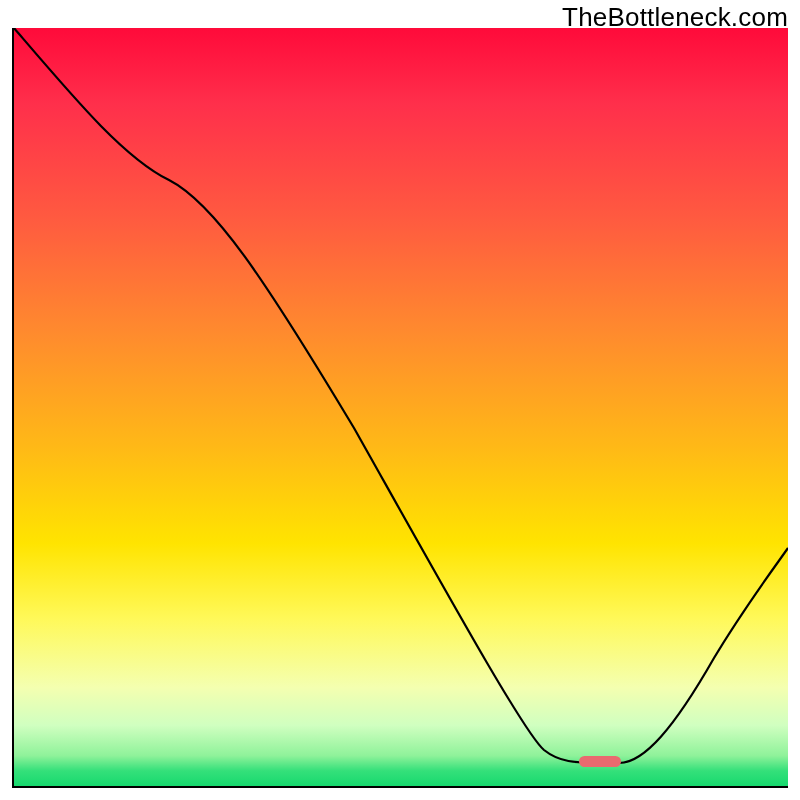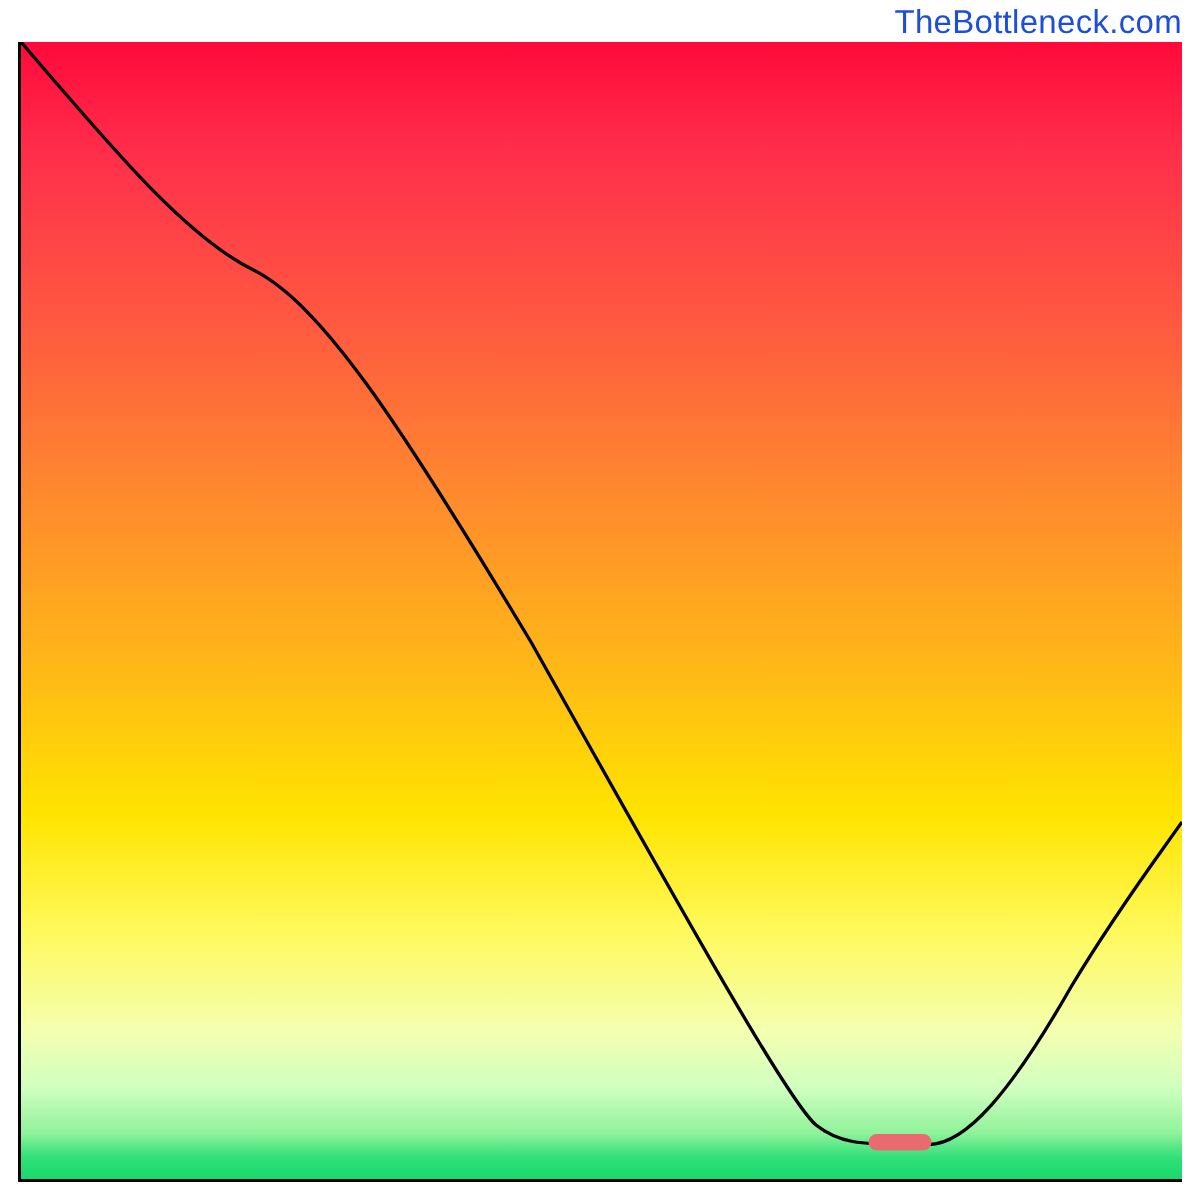--- a/index.html
+++ b/index.html
@@ -7,22 +7,22 @@
     padding: 0;
     width: 800px;
     height: 800px;
     background: #ffffff;
     font-family: Arial, Helvetica, sans-serif;
   }
   .watermark {
     position: absolute;
     top: 2px;
     right: 12px;
-    color: #1d4ed8;
-    font-size: 22px;
+    color: #000000;
+    font-size: 26px;
     font-weight: 500;
     letter-spacing: 0.2px;
   }
   .plot-area {
     position: absolute;
     left: 12px;
     top: 28px;
     width: 776px;
     height: 760px;
     border-left: 2px solid #000;

